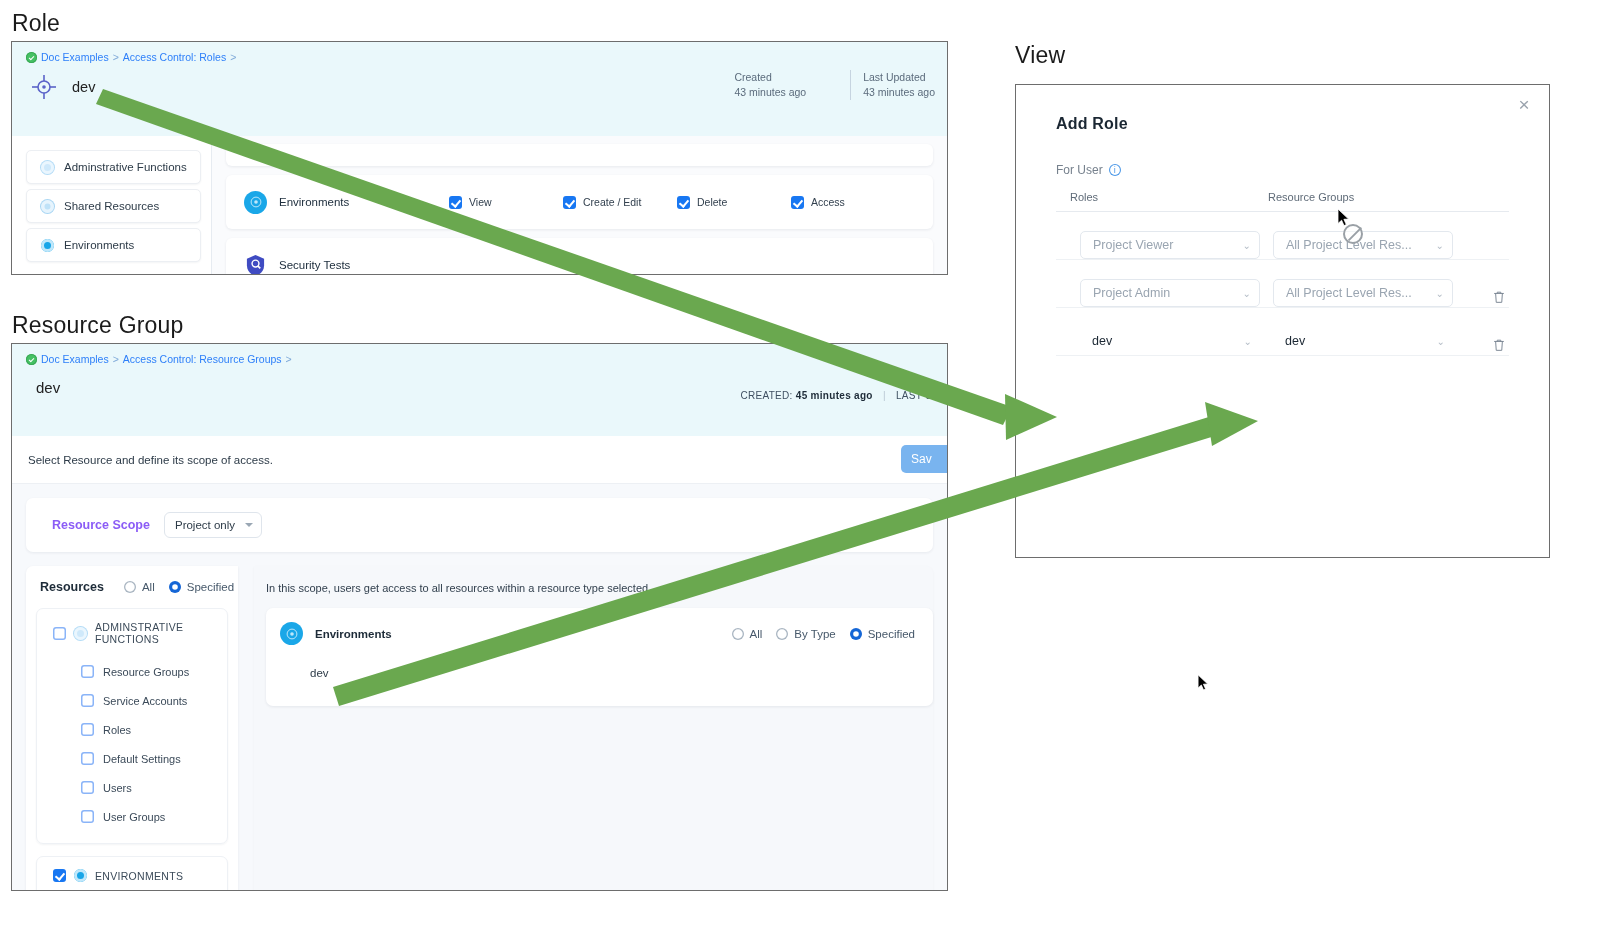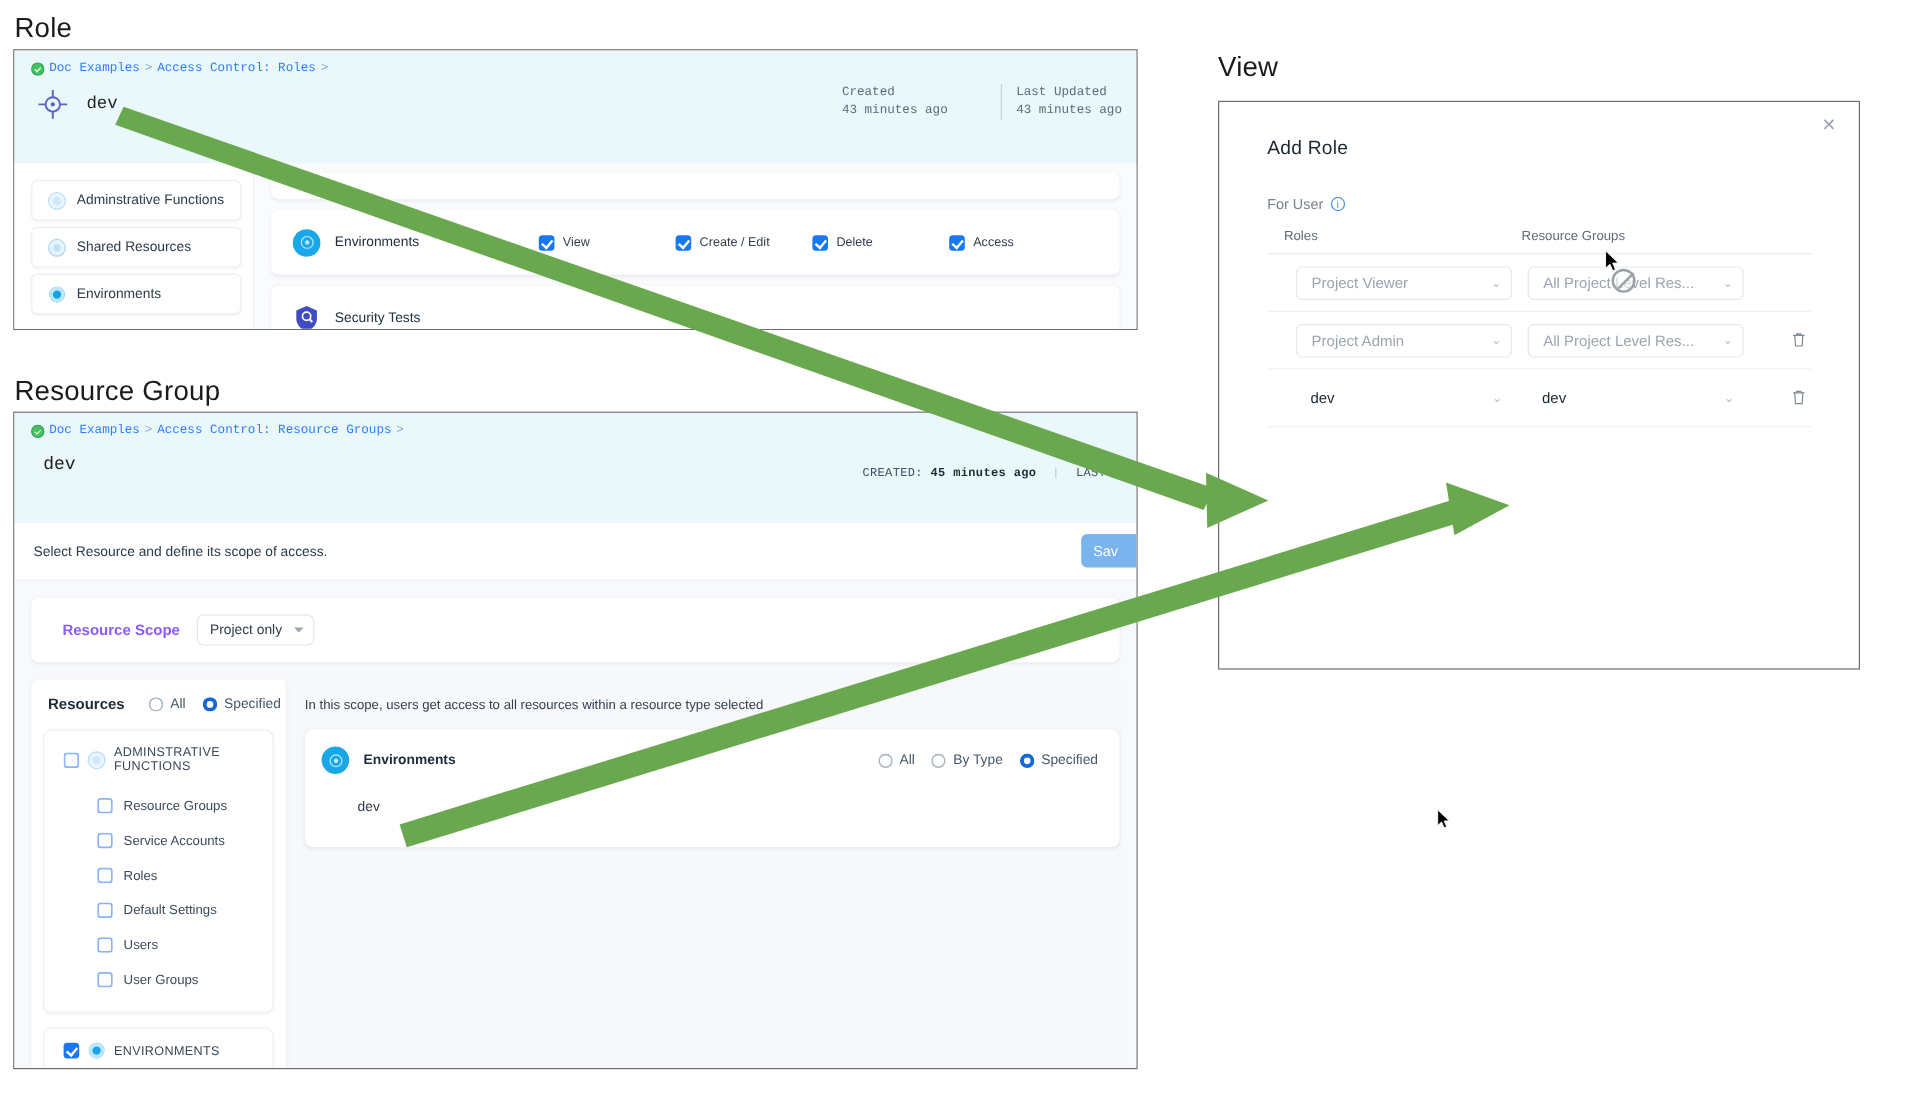--- a/index.html
+++ b/index.html
@@ -27,21 +27,21 @@
   .panel {
     position: absolute;
     background: #fff;
     border: 1px solid #6d6d6d;
     overflow: hidden;
   }
   #panel-role { left: 11px; top: 41px; width: 937px; height: 234px; }
   #panel-rg   { left: 11px; top: 343px; width: 937px; height: 548px; }
 
   
-  .hdr-band { background: #eaf8fb; width: 100%; position: relative; font-family: Liberation Mono, monospace; }
+  .hdr-band { background: #eaf8fb; width: 100%; position: relative; }
   .bc {
     display: flex; align-items: center; gap: 4px;
     font-size: 10.5px; color: #2d7ff9; padding: 9px 0 0 14px;
   }
   .bc .dot {
     width: 11px; height: 11px; border-radius: 50%;
     background: #45c164; display: inline-block; position: relative;
     box-shadow: inset 0 0 0 1px #3aa855;
   }
   .bc .dot::after{
@@ -148,21 +148,21 @@
   }
   .scope-lbl { font-size:12.5px; font-weight:700; color:#8b5cf6; margin-right: 14px; }
   .sel {
     border:1px solid #dfe5ec; border-radius:6px; height:26px; min-width: 96px;
     display:flex; align-items:center; justify-content:space-between;
     padding: 0 8px 0 10px; font-size:11.5px; color:#2d3b48; background:#fff;
   }
   .caret { width:0;height:0; border-left:4px solid transparent; border-right:4px solid transparent;
            border-top:4.5px solid #9aa7b4; margin-left:10px; }
 
-  .two-col { display:flex; gap: 4px; }
+  .two-col { display:flex; gap: 16px; }
   .res-col {
     width: 212px; background:#fff; border-radius:7px 0 0 7px;
     box-shadow: 0 1px 3px rgba(16,30,54,.07); padding: 14px 0 0 0;
   }
   .res-head { display:flex; align-items:center; padding: 0 0 14px 14px; }
   .res-head .t { font-size:12.5px; font-weight:700; color:#1d2b38; margin-right: 20px; }
   .radio { display:flex; align-items:center; gap:6px; font-size:11.5px; color:#46586a; margin-right:14px; }
   .rdot { width:12px; height:12px; border-radius:50%; box-shadow: inset 0 0 0 1.3px #aab6c2; background:#fff; flex:0 0 auto;}
   .rdot.on { box-shadow: inset 0 0 0 3.2px #1566d6; background:#fff; }
 
@@ -193,21 +193,21 @@
 
   
   #dialog {
     position:absolute; left: 1015px; top: 84px; width: 535px; height: 474px;
     background:#fff; border:1px solid #6d6d6d;
   }
   .dlg-x {
     position:absolute; right: 16px; top: 12px; width:18px; height:18px;
     color:#9aa3ad; font-size:19px; line-height:16px; text-align:center; cursor:pointer;
   }
-  .dlg-title { font-size:16px; font-weight:400; color:#1b2733; padding: 30px 0 0 40px; letter-spacing:.2px; }
+  .dlg-title { font-size:16px; font-weight:700; color:#1b2733; padding: 30px 0 0 40px; letter-spacing:.2px; }
   .dlg-lbl { font-size:12px; color:#76818d; padding: 30px 0 0 40px; display:flex; align-items:center; gap:6px; }
   .info-i {
     width:12px; height:12px; border-radius:50%; box-shadow: inset 0 0 0 1.1px #4f9ae8;
     color:#4f9ae8; font-size:9px; line-height:12px; text-align:center; font-style:normal;
   }
   .user-field {
     margin: 7px 40px 0 40px; height: 31px; border:1.4px solid #8fc6f0; border-radius:5px;
     display:flex; align-items:center; padding-left: 8px; background:#fff;
   }
   .user-chip {
@@ -222,21 +222,21 @@
   .bindings-row {
     display:flex; align-items:center; margin: 20px 40px 0 40px;
   }
   .bindings-ttl { font-size:12.5px; font-weight:700; color:#3b4856; }
   .add-btn { margin-left:auto; color:#1a73e8; font-size:12.5px; display:flex; align-items:center; gap:5px; }
 
   .tbl { margin: 14px 40px 0 40px; }
   .tbl-head { display:flex; font-size:11px; color:#5f6b78; padding: 0 0 8px 14px; border-bottom:1px solid #e6eaef;}
   .tbl-head .c1 { width: 198px; }
   .tbl-row {
-    display:flex; align-items:center; height: 48px; border-bottom:1px solid #eef1f4;padding-left:24px;
+    display:flex; align-items:flex-end; height: 48px; border-bottom:1px solid #eef1f4;padding-left:24px;
   }
   .rsel {
     width: 180px; height: 28px; border:1px solid #e3e8ee; border-radius:5px;
     display:flex; align-items:center; padding: 0 8px 0 12px;
     font-size:12.5px; color:#9aa5b1; background:#fff;
   }
   .rsel.plain { border:none; background:transparent; color:#1b2733; }
   .rsel .cv { margin-left:auto; color:#b3bcc6; font-size:10px; }
   .gap { width: 13px; }
   .trash { margin-left: auto; width: 18px; height:18px; color:#7c8794; }

